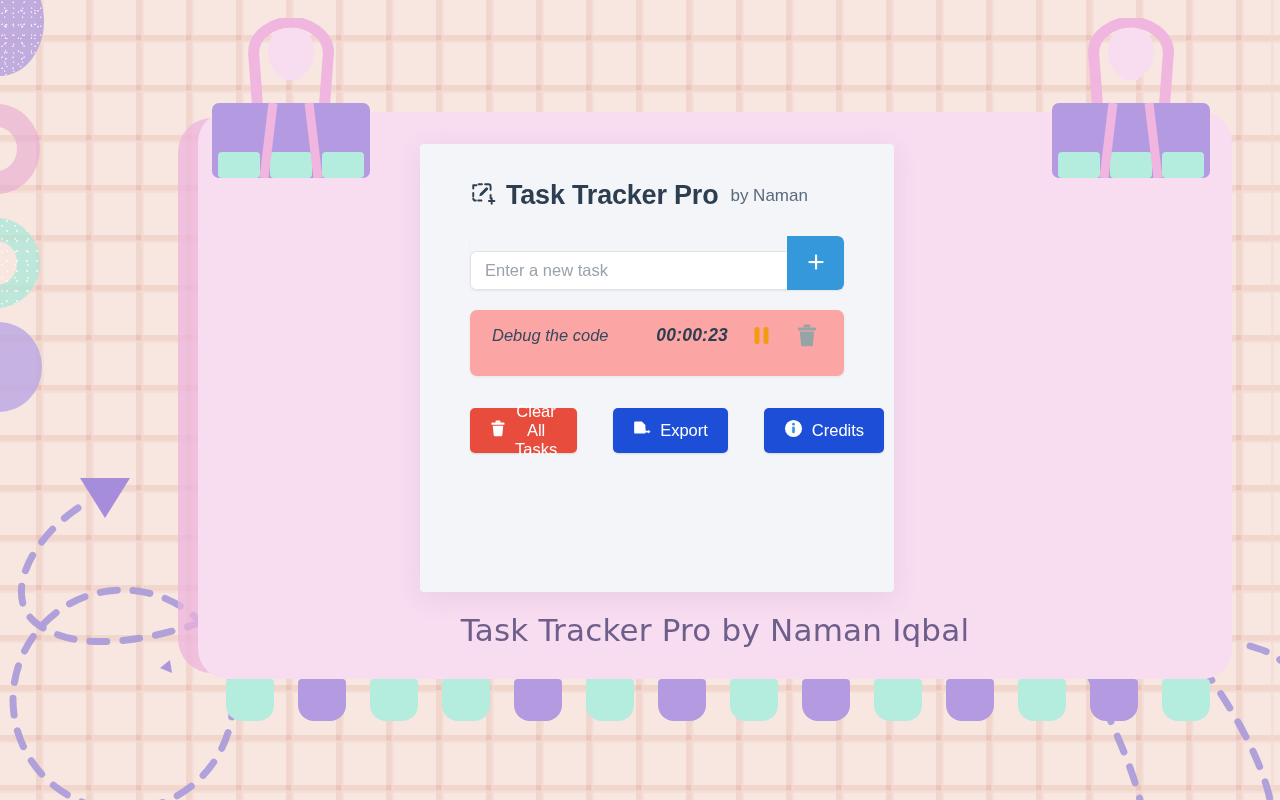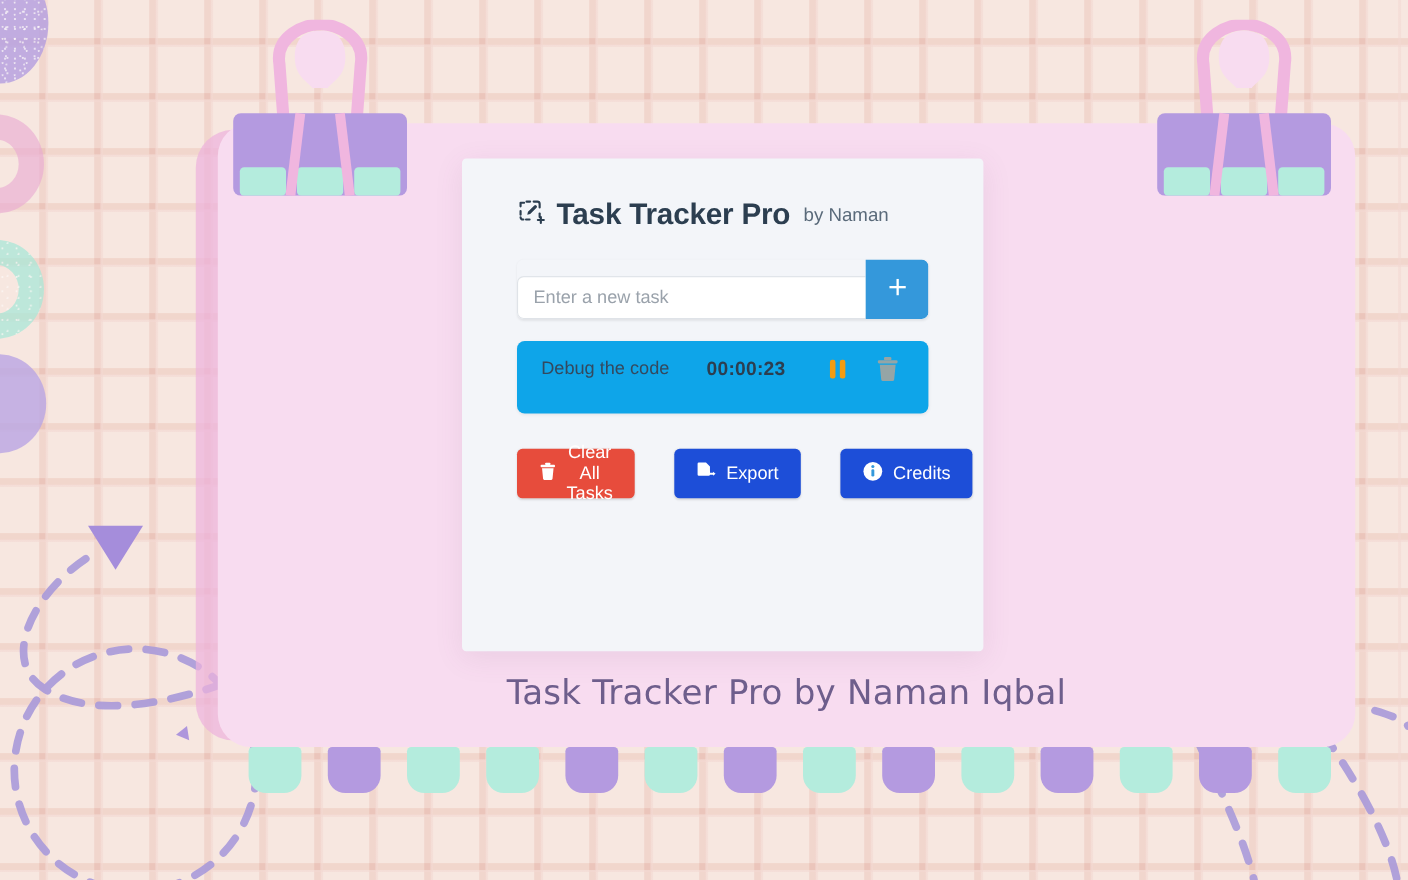--- a/index.html
+++ b/index.html
@@ -172,33 +172,34 @@
     font-size: 25px;
     line-height: 1;
     cursor: pointer;
     display:flex; align-items:center; justify-content:center;
     border-radius: 0 6px 6px 0;
   }
 
   
   #task-list { margin: 20px 24px 0 24px; display: flex; flex-direction: column; gap: 12px; }
   .task-row {
-    background: #0ea5e9;
+    background: #fca5a5;
     border-radius: 7px;
     height: 66px;
     display: flex;
     align-items: center;
     padding: 0 22px 16px 22px;
     box-shadow: 0 1px 3px rgba(0,0,0,.07);
+    font-style: italic;
   }
   .task-name { flex: 1; font-size: 16.5px; color: #34495e; }
   .task-time {
     font-size: 17.5px; font-weight: bold; color: #2c3e50;
     font-family: "Liberation Sans", sans-serif;
-    margin-right: 32px; letter-spacing: .2px; text-align: center;
+    margin-right: 18px; letter-spacing: .2px; text-align: center;
   }
   .task-btn {
     background: none; border: none; cursor: pointer;
     width: 30px; height: 30px;
     display:flex; align-items:center; justify-content:center;
     padding: 0;
   }
   .task-btn + .task-btn { margin-left: 16px; }
 
   

